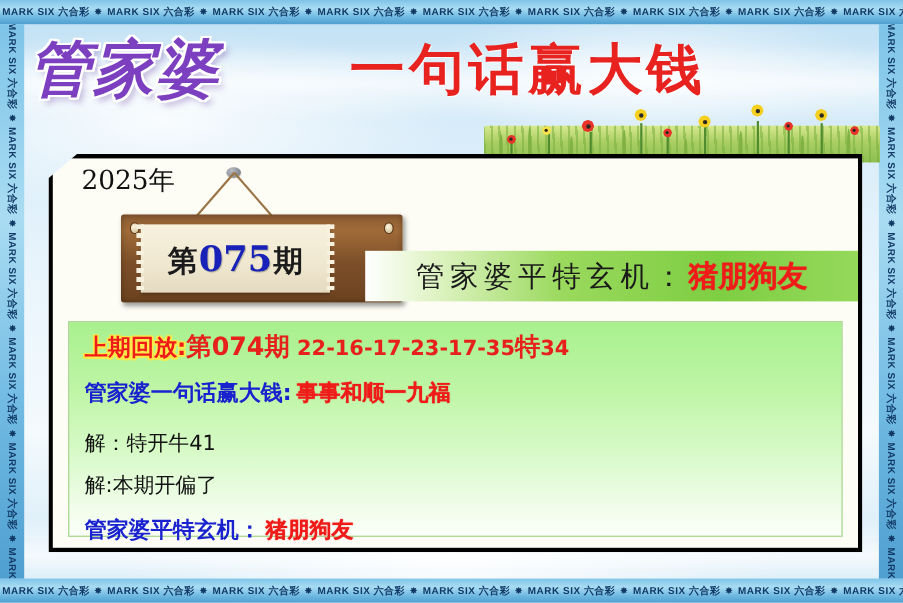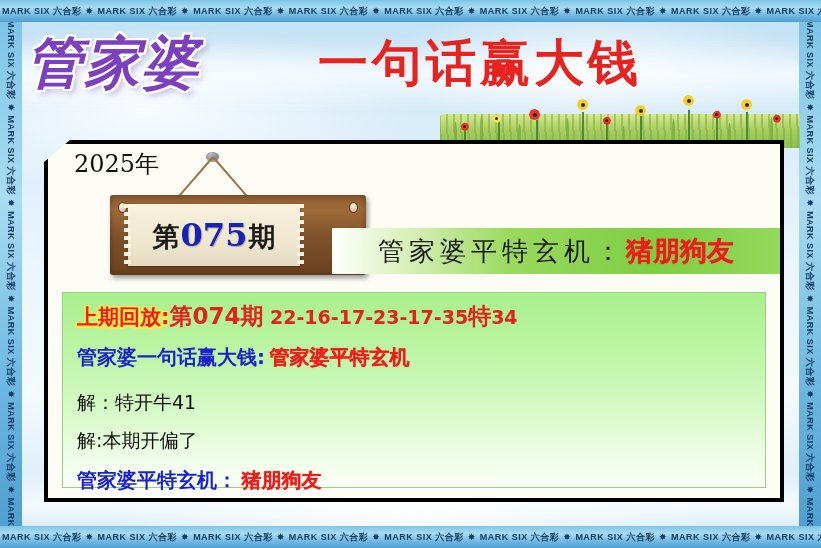--- a/index.html
+++ b/index.html
@@ -362,21 +362,21 @@
       </div>
     </div>
 
     <div class="panel">
 
       <div class="row r1">
         <span class="hl-rb">上期回放:</span><span class="red-b">第074期</span><span class="red-n">&nbsp;</span><span class="red-n">22-16-17-23-17-35</span><span class="red-b">特</span><span class="red-n">34</span>
       </div>
 
       <div class="row r2">
-        <span class="blue-b">管家婆一句话赢大钱:</span><span>&nbsp;</span><span class="ans-red">管家婆平特玄机</span>
+        <span class="blue-b">管家婆一句话赢大钱:</span><span>&nbsp;</span><span class="ans-red">事事和顺一九福</span>
       </div>
 
       <div class="row r3">
         <span class="blk">解：特开牛41</span>
       </div>
 
       <div class="row r5">
         <span class="blk">解:本期开偏了</span>
       </div>
 

